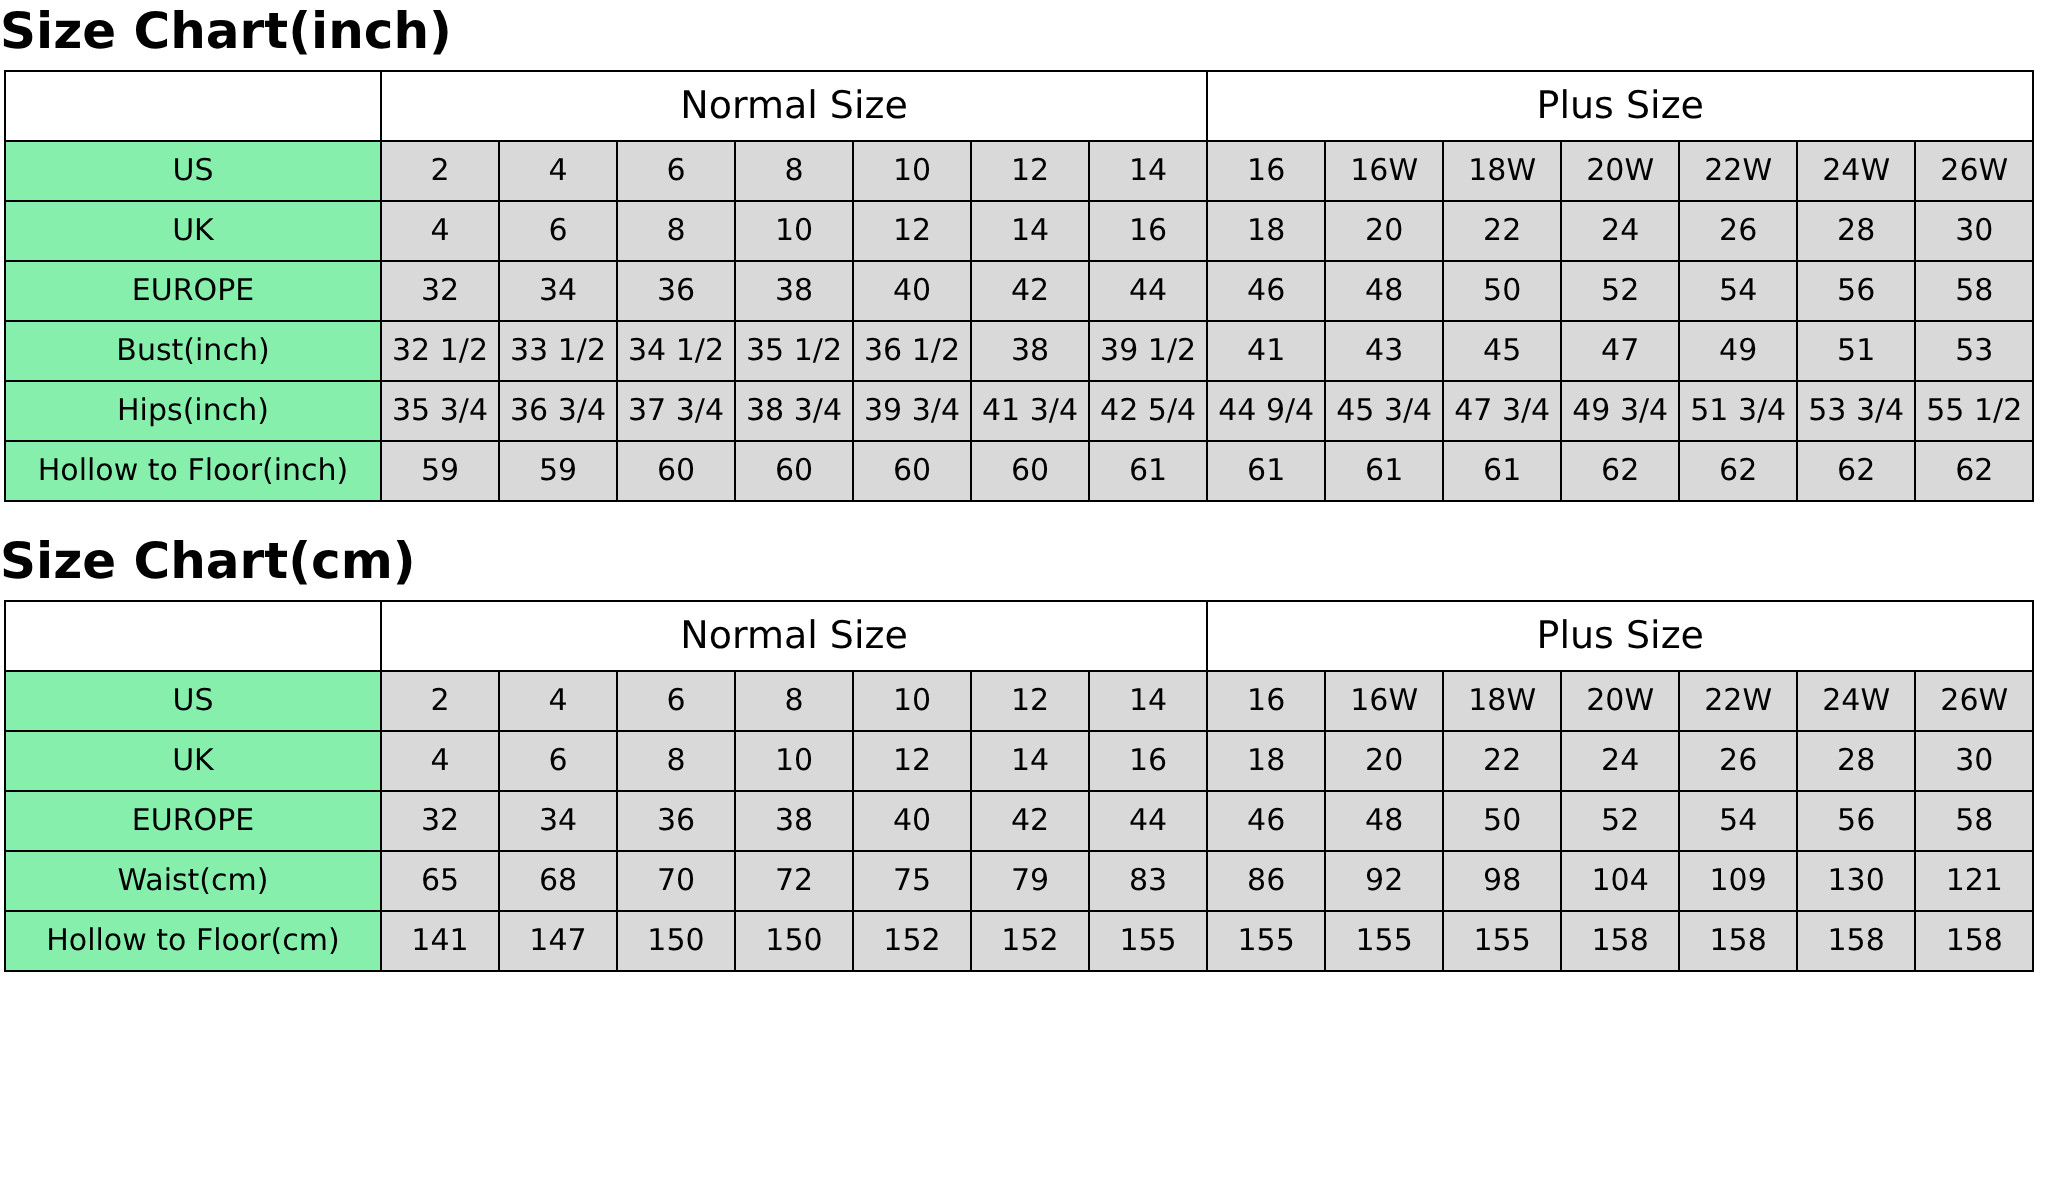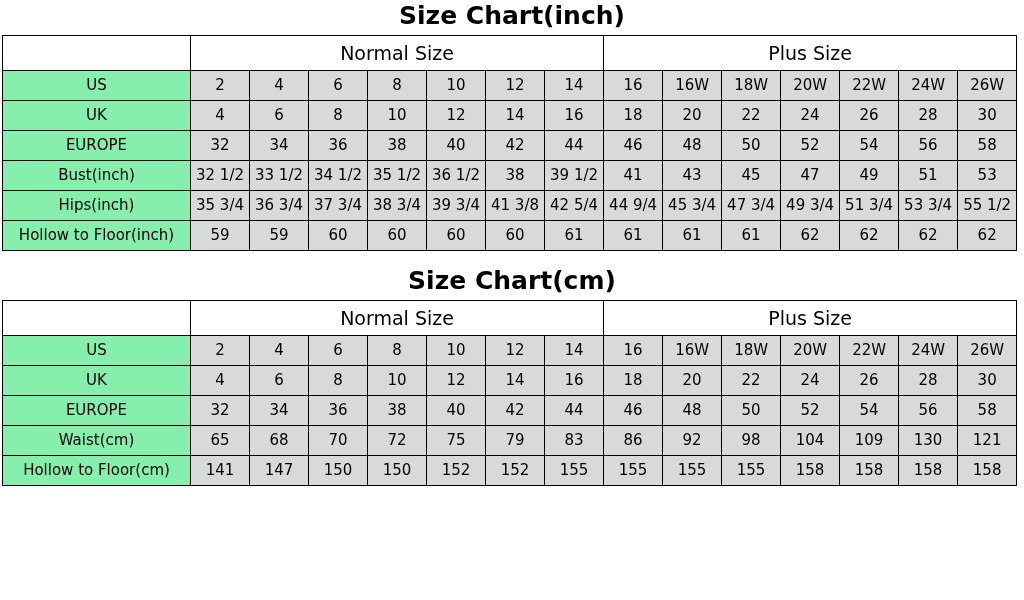--- a/index.html
+++ b/index.html
@@ -12,21 +12,20 @@
     height: 600px;
     font-family: "DejaVu Sans", "Liberation Sans", sans-serif;
     color: #000000;
     overflow: hidden;
   }
   .chart-block {
     width: 1024px;
     box-sizing: border-box;
   }
   .chart-title {
-    text-align: center;
     font-weight: bold;
     font-size: 25px;
     letter-spacing: 0px;
     padding: 2px 0 4px 0;
     line-height: 1.15;
   }
   table.size-table {
     border-collapse: collapse;
     width: 876px;
     margin: 0 2px;
@@ -163,21 +162,21 @@
             <td class="shaded">51</td>
             <td class="shaded">53</td>
           </tr>
           <tr>
             <td class="label">Hips(inch)</td>
             <td class="shaded">35 3/4</td>
             <td class="shaded">36 3/4</td>
             <td class="shaded">37 3/4</td>
             <td class="shaded">38 3/4</td>
             <td class="shaded">39 3/4</td>
-            <td class="shaded">41 3/8</td>
+            <td class="shaded">41 3/4</td>
             <td class="shaded">42 5/4</td>
             <td class="shaded">44 9/4</td>
             <td class="shaded">45 3/4</td>
             <td class="shaded">47 3/4</td>
             <td class="shaded">49 3/4</td>
             <td class="shaded">51 3/4</td>
             <td class="shaded">53 3/4</td>
             <td class="shaded">55 1/2</td>
           </tr>
           <tr>

